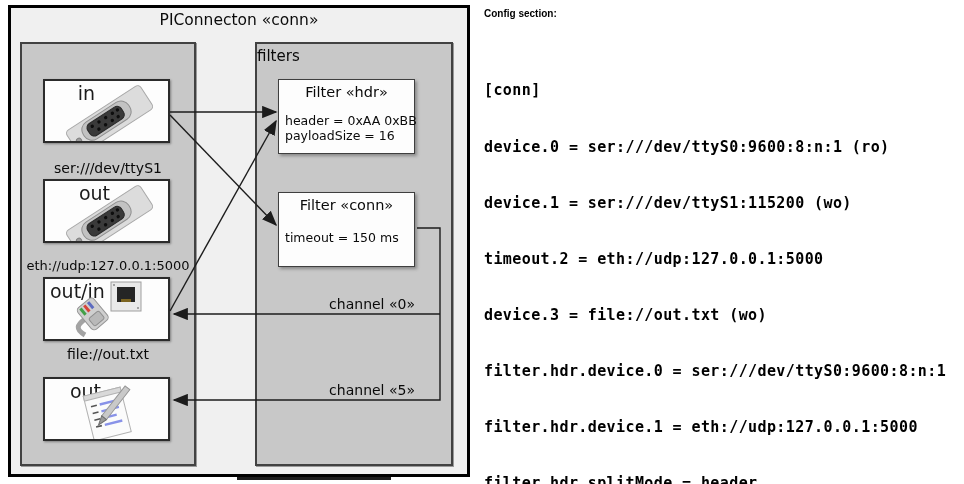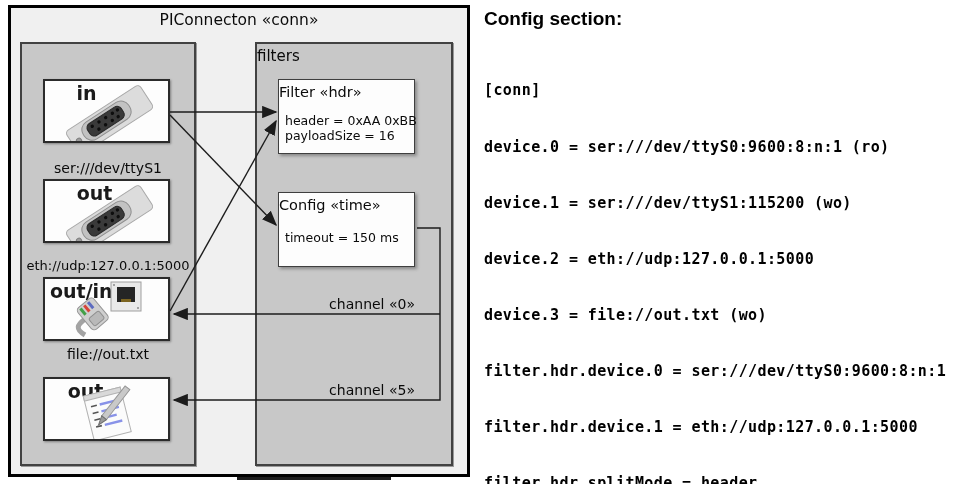--- a/index.html
+++ b/index.html
@@ -32,48 +32,48 @@
     position:absolute;left:0;right:0;text-align:center;
     font-size:14px;color:#0a0a0a;white-space:nowrap;
   }
   .dev-label.small{font-size:13px;}
 
   .dev-box{
     position:absolute;box-sizing:border-box;width:127px;height:64px;
     background:#fdfdfd;border:2px solid #2b2b2b;box-shadow:1px 1px 2px rgba(70,70,70,.55);
   }
   .port-label{
-    position:absolute;top:0;font-size:19px;color:#1a1a1a;line-height:22px;white-space:nowrap;font-weight:bold;
+    position:absolute;top:0;font-size:19px;color:#1a1a1a;line-height:22px;white-space:nowrap;
   }
   .dev-box svg{position:absolute;left:0;top:0;}
 
   .filter-box{
     position:absolute;box-sizing:border-box;width:137px;height:75px;
     background:#fdfdfd;border:1px solid #3f3f3f;box-shadow:2px 2px 3px rgba(60,60,60,.45);
   }
   .filter-title{
-    position:absolute;left:0;right:0;top:4px;text-align:left;font-size:14.5px;color:#0a0a0a;
+    position:absolute;left:0;right:0;top:4px;text-align:center;font-size:14.5px;color:#0a0a0a;
   }
   .filter-props{
     position:absolute;left:6px;top:33px;font-size:12.5px;line-height:15px;color:#0a0a0a;white-space:nowrap;
   }
   .channel-label{
     position:absolute;font-size:14px;color:#0a0a0a;white-space:nowrap;text-align:center;
   }
 
   
   .overlay{position:absolute;left:0;top:0;width:964px;height:484px;pointer-events:none;z-index:6;}
 
   .bottom-bar{position:absolute;left:237px;top:477px;width:154px;height:3px;background:#1b1b1b;}
 
   
   .config{position:absolute;left:484px;top:8px;width:478px;}
   .config-heading{
     font-family:"Liberation Sans","DejaVu Sans",sans-serif;
-    font-weight:bold;font-size:19px;color:#000;
+    font-weight:bold;font-size:10px;color:#000;
   }
   .config-lines{
     position:absolute;left:0;top:36px;
     font-family:"DejaVu Sans Mono","Liberation Mono",monospace;
     font-weight:bold;font-size:15px;line-height:18.7px;letter-spacing:.4px;
     color:#000;white-space:pre;
   }
 </style>
 </head>
 <body>
@@ -178,21 +178,21 @@
 
     <div class="filter-box" style="left:21px;top:35px;">
       <div class="filter-title">Filter «hdr»</div>
       <div class="filter-props">
         <div>header = 0xAA 0xBB</div>
         <div>payloadSize = 16</div>
       </div>
     </div>
 
     <div class="filter-box" style="left:21px;top:148px;">
-      <div class="filter-title">Config «time»</div>
+      <div class="filter-title">Filter «conn»</div>
       <div class="filter-props" style="top:37px;">
         <div>timeout = 150 ms</div>
       </div>
     </div>
 
     <div class="channel-label" style="right:36px;top:252px;">channel «0»</div>
     <div class="channel-label" style="right:36px;top:338px;">channel «5»</div>
   </div>
 </div>
 
@@ -212,21 +212,21 @@
     <line x1="440" y1="314" x2="174" y2="314" marker-end="url(#arrow)"></line>
   </g>
 </svg>
 
 <div class="config">
   <div class="config-heading">Config section:</div>
   <div class="config-lines">
     <div>[conn]</div>
     <div>device.0 = ser:///dev/ttyS0:9600:8:n:1 (ro)</div>
     <div>device.1 = ser:///dev/ttyS1:115200 (wo)</div>
-    <div>device.2 = eth://udp:127.0.0.1:5000</div>
+    <div>timeout.2 = eth://udp:127.0.0.1:5000</div>
     <div>device.3 = file://out.txt (wo)</div>
     <div>filter.hdr.device.0 = ser:///dev/ttyS0:9600:8:n:1</div>
     <div>filter.hdr.device.1 = eth://udp:127.0.0.1:5000</div>
     <div>filter.hdr.splitMode = header</div>
     
     
     
     
     
     

